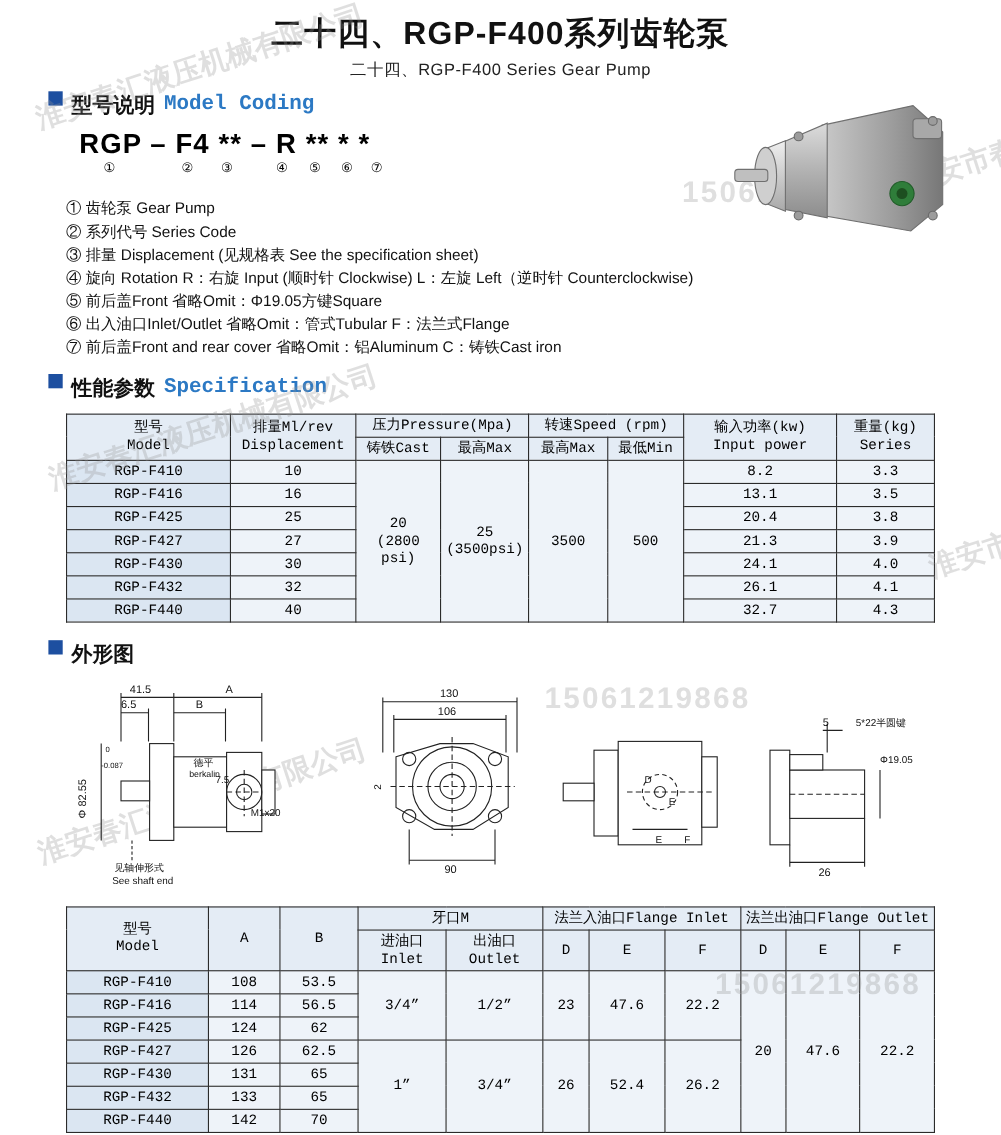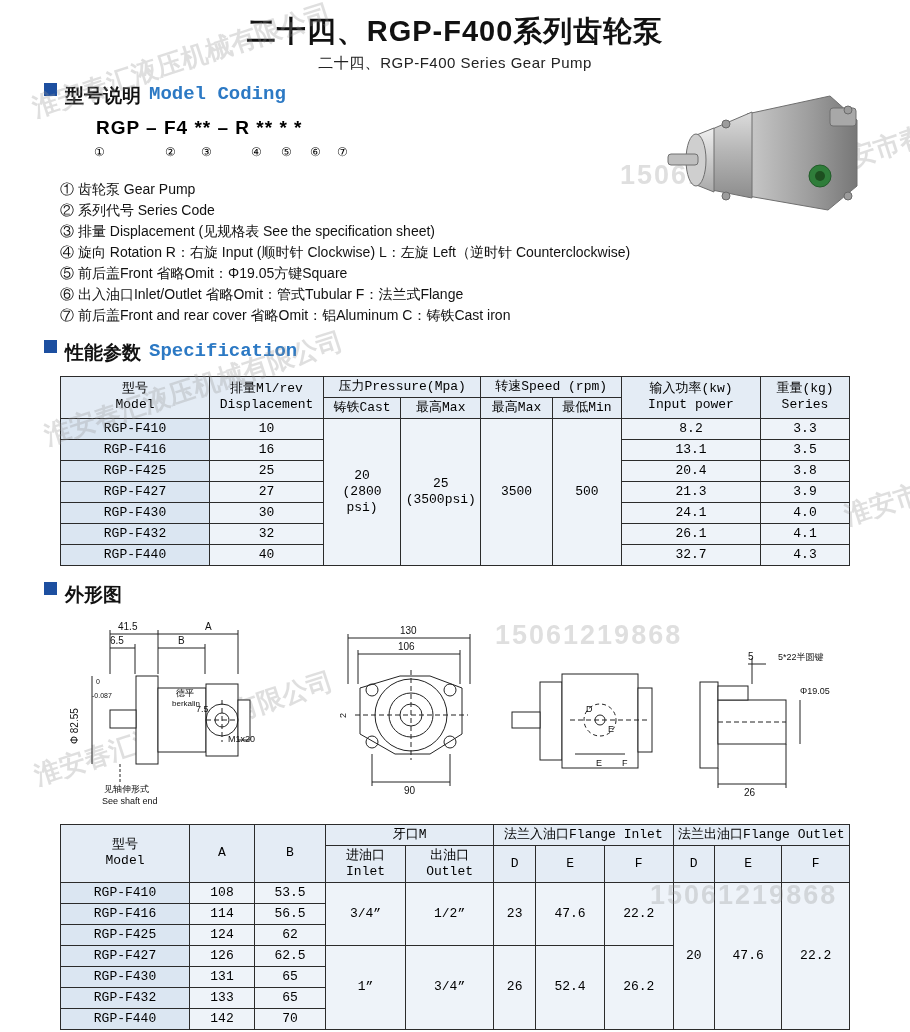--- a/index.html
+++ b/index.html
@@ -63,25 +63,25 @@
     color: #2c79c4;
   }
   
   .coding-wrap {
     margin-left: 60px;
     margin-top: 8px;
     position: relative;
     height: 60px;
   }
   .code-line {
-    font-size: 19px;
+    font-size: 25px;
     font-weight: bold;
     letter-spacing: 1px;
     position: absolute;
-    left: 36px;
+    left: 12px;
     top: 0;
   }
   .circ-row {
     position: absolute;
     top: 28px;
     left: 28px;
     width: 330px;
     height: 20px;
   }
   .circ {

